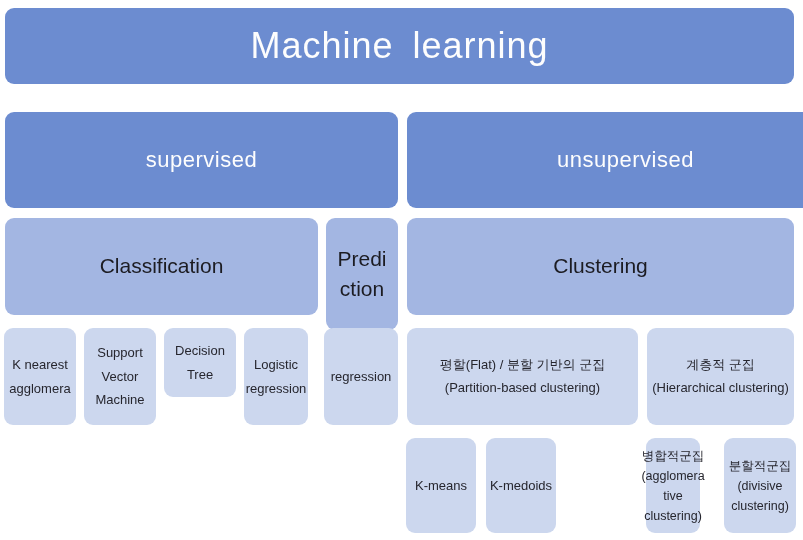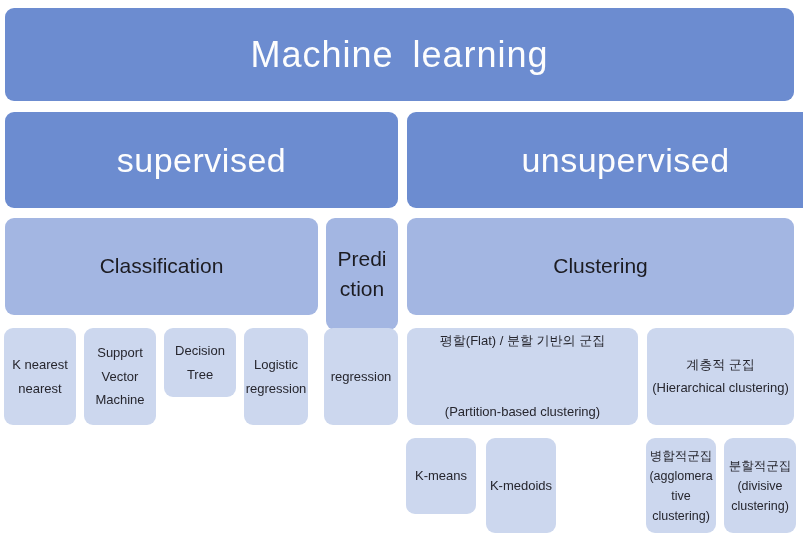--- a/index.html
+++ b/index.html
@@ -26,33 +26,33 @@
     align-items:center;
     justify-content:center;
     text-align:center;
     box-sizing:border-box;
     padding:2px 4px;
   }
   .lvl1{background:var(--dark-blue);color:var(--text-light);}
   .lvl2{background:var(--mid-blue);color:#1c1c22;}
   .lvl3{background:var(--light-blue);color:var(--text-dark);}
   .t-title{font-size:36px;font-weight:300;letter-spacing:1px;word-spacing:8px;}
-  .t-row2{font-size:34px;font-weight:300;letter-spacing:0.5px;}
+  .t-row2{font-size:22px;font-weight:300;letter-spacing:0.5px;}
   .t-row3{font-size:21px;font-weight:400;line-height:1.45;}
   .t-sm{font-size:13px;line-height:1.8;}
   .t-sm-tight{font-size:13px;line-height:1.7;}
   .t-xs{font-size:12.5px;line-height:1.6;}
   .line{display:block;white-space:nowrap;}
 </style>
 </head>
 <body>
 
 <div class="canvas">
 
-  <div class="box lvl1" style="left:5px;top:8px;width:789px;height:93px;">
+  <div class="box lvl1" style="left:5px;top:8px;width:789px;height:76px;">
     <span class="line t-title">Machine learning</span>
   </div>
 
   <div class="box lvl1" style="left:5px;top:112px;width:393px;height:96px;">
     <span class="line t-row2">supervised</span>
   </div>
   <div class="box lvl1" style="left:407px;top:112px;width:437px;height:96px;">
     <span class="line t-row2">unsupervised</span>
   </div>
 
@@ -62,55 +62,55 @@
   <div class="box lvl2" style="left:326px;top:218px;width:72px;height:112px;">
     <span class="line t-row3">Predi</span>
     <span class="line t-row3">ction</span>
   </div>
   <div class="box lvl2" style="left:407px;top:218px;width:387px;height:97px;">
     <span class="line t-row3">Clustering</span>
   </div>
 
   <div class="box lvl3" style="left:4px;top:328px;width:72px;height:97px;">
     <span class="line t-sm">K nearest</span>
-    <span class="line t-sm">nearest</span>
+    <span class="line t-sm">agglomera</span>
   </div>
   <div class="box lvl3" style="left:84px;top:328px;width:72px;height:97px;">
     <span class="line t-sm">Support</span>
     <span class="line t-sm">Vector</span>
     <span class="line t-sm">Machine</span>
   </div>
   <div class="box lvl3" style="left:164px;top:328px;width:72px;height:69px;">
     <span class="line t-sm">Decision</span>
     <span class="line t-sm">Tree</span>
   </div>
   <div class="box lvl3" style="left:244px;top:328px;width:64px;height:97px;border-radius:9px;">
     <span class="line t-sm">Logistic</span>
     <span class="line t-sm">regression</span>
   </div>
   <div class="box lvl3" style="left:324px;top:328px;width:74px;height:97px;">
     <span class="line t-sm">regression</span>
   </div>
 
-  <div class="box lvl3" style="left:407px;top:328px;width:231px;height:97px;justify-content:space-between;">
+  <div class="box lvl3" style="left:407px;top:328px;width:231px;height:97px;">
     <span class="line t-sm-tight">평할(Flat) / 분할 기반의 군집</span>
     <span class="line t-sm-tight">(Partition-based clustering)</span>
   </div>
   <div class="box lvl3" style="left:647px;top:328px;width:147px;height:97px;">
     <span class="line t-sm-tight">계층적 군집</span>
     <span class="line t-sm-tight">(Hierarchical clustering)</span>
   </div>
 
-  <div class="box lvl3" style="left:406px;top:438px;width:70px;height:76px;">
+  <div class="box lvl3" style="left:406px;top:438px;width:70px;height:95px;">
     <span class="line t-sm">K-means</span>
   </div>
   <div class="box lvl3" style="left:486px;top:438px;width:70px;height:95px;">
     <span class="line t-sm">K-medoids</span>
   </div>
-  <div class="box lvl3" style="left:646px;top:438px;width:70px;height:95px;">
+  <div class="box lvl3" style="left:646px;top:438px;width:54px;height:95px;">
     <span class="line t-xs">병합적군집</span>
     <span class="line t-xs">(agglomera</span>
     <span class="line t-xs">tive</span>
     <span class="line t-xs">clustering)</span>
   </div>
   <div class="box lvl3" style="left:724px;top:438px;width:72px;height:95px;">
     <span class="line t-xs">분할적군집</span>
     <span class="line t-xs">(divisive</span>
     <span class="line t-xs">clustering)</span>
   </div>

